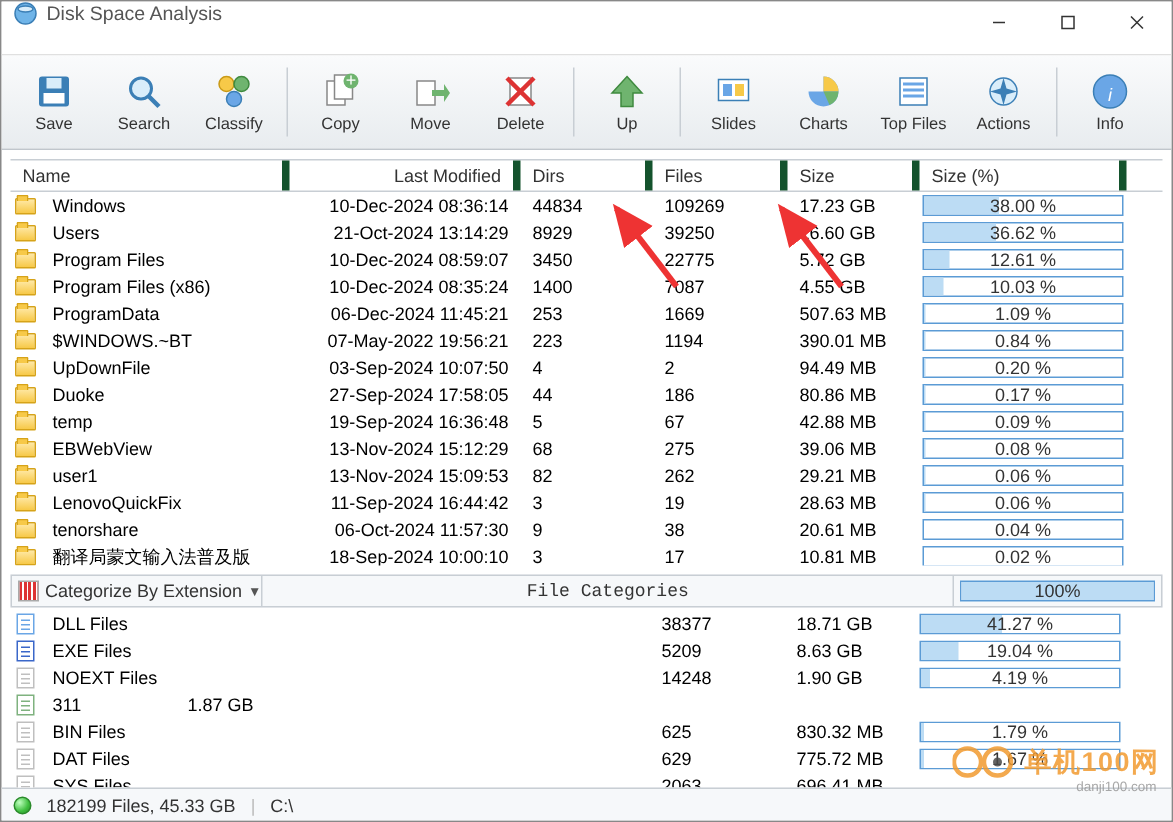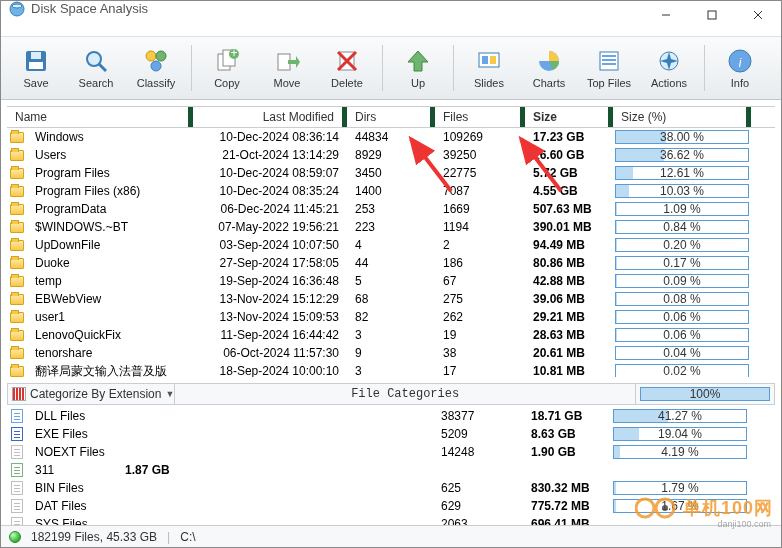--- a/index.html
+++ b/index.html
@@ -19,21 +19,21 @@
 .tool-sep { width: 1px; height: 46px; background: #c8ced4; margin: 0 4px; }
 
 
 .grid-header { height: 22px; display: flex; border-top: 1px solid #c8ced4; border-bottom: 1px solid #c8ced4; background: #fff; margin: 6px 6px 0 6px; }
 .grid-header .hcell { padding: 3px 8px; border-right: 5px solid #14532d; color: #333; font-size: 12px; white-space: nowrap; overflow: hidden; }
 
 .col-name { width: 186px; }
 .col-mod  { width: 154px; text-align: right; }
 .col-dirs { width: 88px; }
 .col-files{ width: 90px; }
-.col-size { width: 88px; font-weight: bold; }
+.col-size { width: 88px; }
 .col-pct  { width: 138px; }
 
 
 .grid-body { margin: 0 6px; overflow: hidden; }
 .row { height: 18px; display: flex; align-items: center; }
 .row .cell { padding: 0 8px; white-space: nowrap; overflow: hidden; text-overflow: clip; font-size: 12px; }
 .row .icon-cell { width: 20px; display: flex; align-items: center; justify-content: center; flex-shrink: 0; }
 .row .name-cell { width: 166px; }
 .folder-ico { width: 14px; height: 11px; background: linear-gradient(#ffe9a8,#f7c948); border: 1px solid #d6a319; border-radius: 1px; position: relative; }
 .folder-ico:before { content:""; position:absolute; top:-3px; left:0; width:6px; height:3px; background:#f7c948; border:1px solid #d6a319; border-bottom:none; border-radius:1px 1px 0 0; }

